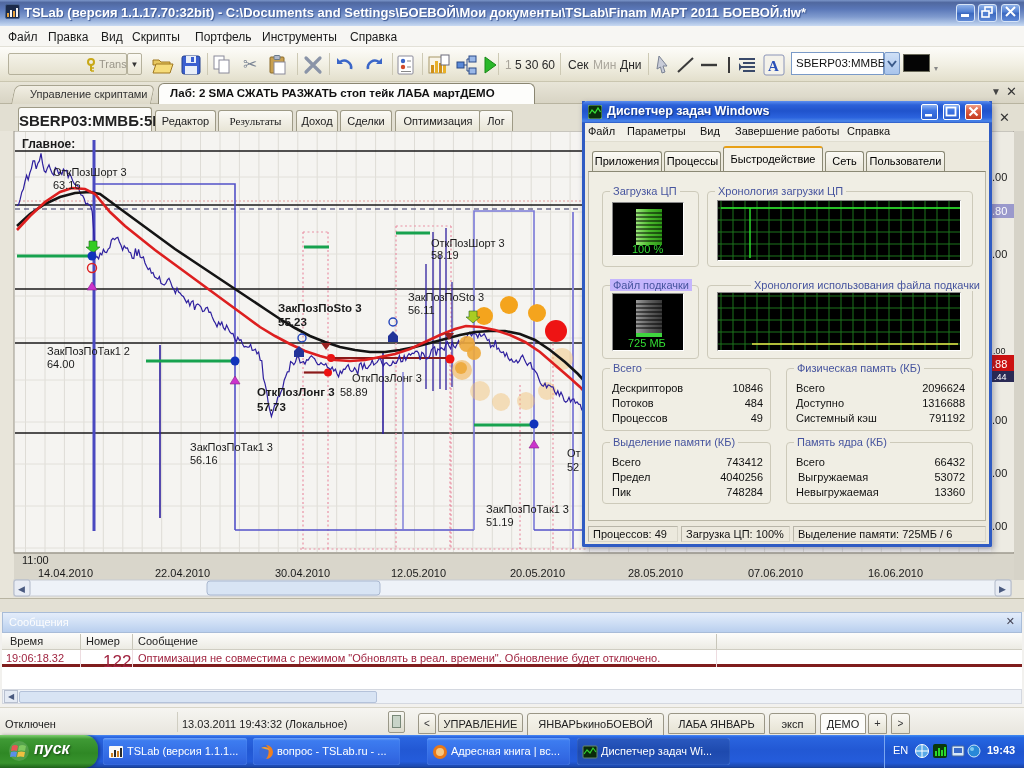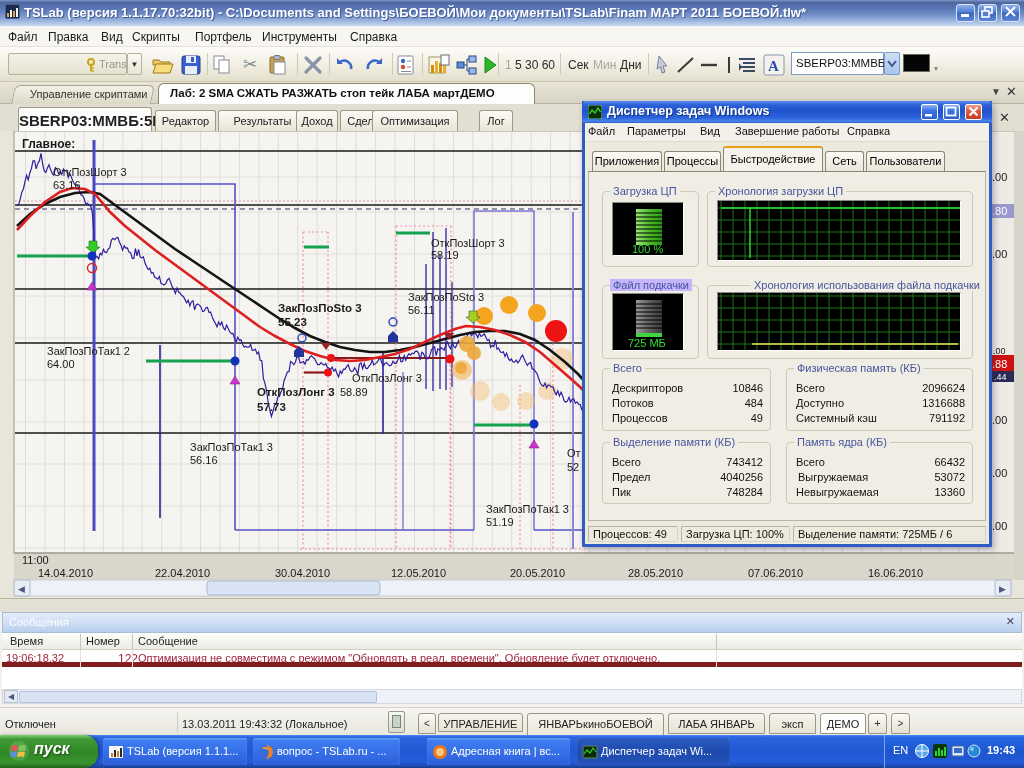--- a/index.html
+++ b/index.html
@@ -189,24 +189,24 @@
   <span class="abs" style="left:30px;top:6px;font-size:11px;color:#333;">Управление скриптами</span>
   <div class="abs" style="left:158px;top:1px;width:377px;height:21px;background:#fdfdfb;border:1px solid #8a8672;border-bottom:none;border-radius:6px 6px 0 0;"></div>
   <span class="abs" style="left:170px;top:5px;font-size:11.5px;font-weight:bold;color:#111;">Лаб: 2 SMA СЖАТЬ РАЗЖАТЬ стоп тейк ЛАБА мартДЕМО</span>
   <span class="abs" style="left:991px;top:4px;font-size:10px;color:#444;">▼</span>
   <span class="abs" style="left:1006px;top:2px;font-size:13px;color:#333;">✕</span>
 </div>
 
 <div class="abs" id="ctabs">
   <div class="ctab" style="left:18px;width:134px;height:24px;background:#fcfcfa;font-weight:bold;font-size:15px;">SBERP03:ММВБ:5М</div>
   <div class="ctab" style="left:155px;width:61px;">Редактор</div>
-  <div class="ctab" style="left:218px;width:89px;">Результаты</div>
+  <div class="ctab" style="left:218px;width:75px;font-family:Liberation Serif, serif;">Результаты</div>
   <div class="ctab" style="left:296px;width:42px;">Доход</div>
   <div class="ctab" style="left:340px;width:52px;">Сделки</div>
-  <div class="ctab" style="left:372px;width:86px;">Оптимизация</div>
+  <div class="ctab" style="left:395px;width:86px;">Оптимизация</div>
   <div class="ctab" style="left:479px;width:34px;">Лог</div>
   <span class="abs" style="right:14px;top:6px;font-size:13px;color:#333;">✕</span>
 </div>
 
 <div class="abs" id="chartwrap">
 <svg class="abs" style="left:0;top:0" width="1024" height="467" viewBox="0 0 1024 467">
 <rect x="0" y="0" width="1024" height="467" fill="#e8e5da"></rect>
 <rect x="14" y="0" width="1000" height="422" fill="#f5f4f1" stroke="#9a968a" stroke-width="1"></rect>
 <rect x="991" y="1" width="23" height="420" fill="#edebe3"></rect>
 <line x1="25.5" y1="1" x2="25.5" y2="421" stroke="#dedcd6" stroke-width="1"></line>
@@ -402,23 +402,23 @@
   <span style="position:absolute;right:6px;top:2px;font-size:11px;color:#445;">✕</span>
 </div>
 <div class="abs" style="left:2px;top:35px;width:1020px;height:17px;background:linear-gradient(180deg,#fdfdfb,#ecebe4);border-bottom:1px solid #cfcdc2;">
   <span style="position:absolute;left:8px;top:2px;font-size:11px;color:#222;">Время</span>
   <span style="position:absolute;left:84px;top:2px;font-size:11px;color:#222;">Номер</span>
   <span style="position:absolute;left:136px;top:2px;font-size:11px;color:#222;">Сообщение</span>
   <span style="position:absolute;left:78px;top:1px;width:1px;height:15px;background:#c8c6ba;"></span>
   <span style="position:absolute;left:130px;top:1px;width:1px;height:15px;background:#c8c6ba;"></span>
   <span style="position:absolute;left:714px;top:1px;width:1px;height:15px;background:#c8c6ba;"></span>
 </div>
-<div class="abs" style="left:2px;top:52px;width:1020px;height:17px;background:#fff;border-bottom:5px solid #7f1d1d;">
+<div class="abs" style="left:2px;top:52px;width:1020px;height:17px;background:#fff;border-bottom:3px solid #7f1d1d;">
   <span style="position:absolute;left:4px;top:2px;font-size:11px;color:#a02440;">19:06:18.32</span>
-  <span style="position:absolute;left:116px;top:2px;font-size:12px;color:#a02440;text-align:center;">122</span>
+  <span style="position:absolute;left:101px;top:2px;font-size:17px;color:#a02440;text-align:center;">122</span>
   <span style="position:absolute;left:136px;top:2px;font-size:11px;color:#a02440;">Оптимизация не совместима с режимом "Обновлять в реал. времени". Обновление будет отключено.</span>
   <span style="position:absolute;left:78px;top:0;width:1px;height:17px;background:#eddce0;"></span>
   <span style="position:absolute;left:130px;top:0;width:1px;height:17px;background:#eddce0;"></span>
   <span style="position:absolute;left:714px;top:0;width:1px;height:17px;background:#eddce0;"></span>
 </div>
 <div class="abs" style="left:2px;top:69px;width:1020px;height:22px;background:#fff;"></div>
 <div class="abs" style="left:2px;top:91px;width:1020px;height:15px;background:#eef2f8;border:1px solid #d4d8e0;">
   <span style="position:absolute;left:1px;top:0px;width:14px;height:13px;background:#e4eaf4;border:1px solid #b8c0d0;font-size:8px;color:#4a5a80;text-align:center;line-height:12px;">◀</span>
   <span style="position:absolute;left:16px;top:1px;width:358px;height:12px;background:#d8e4f4;border:1px solid #b4c2da;border-radius:2px;"></span>
 </div>

